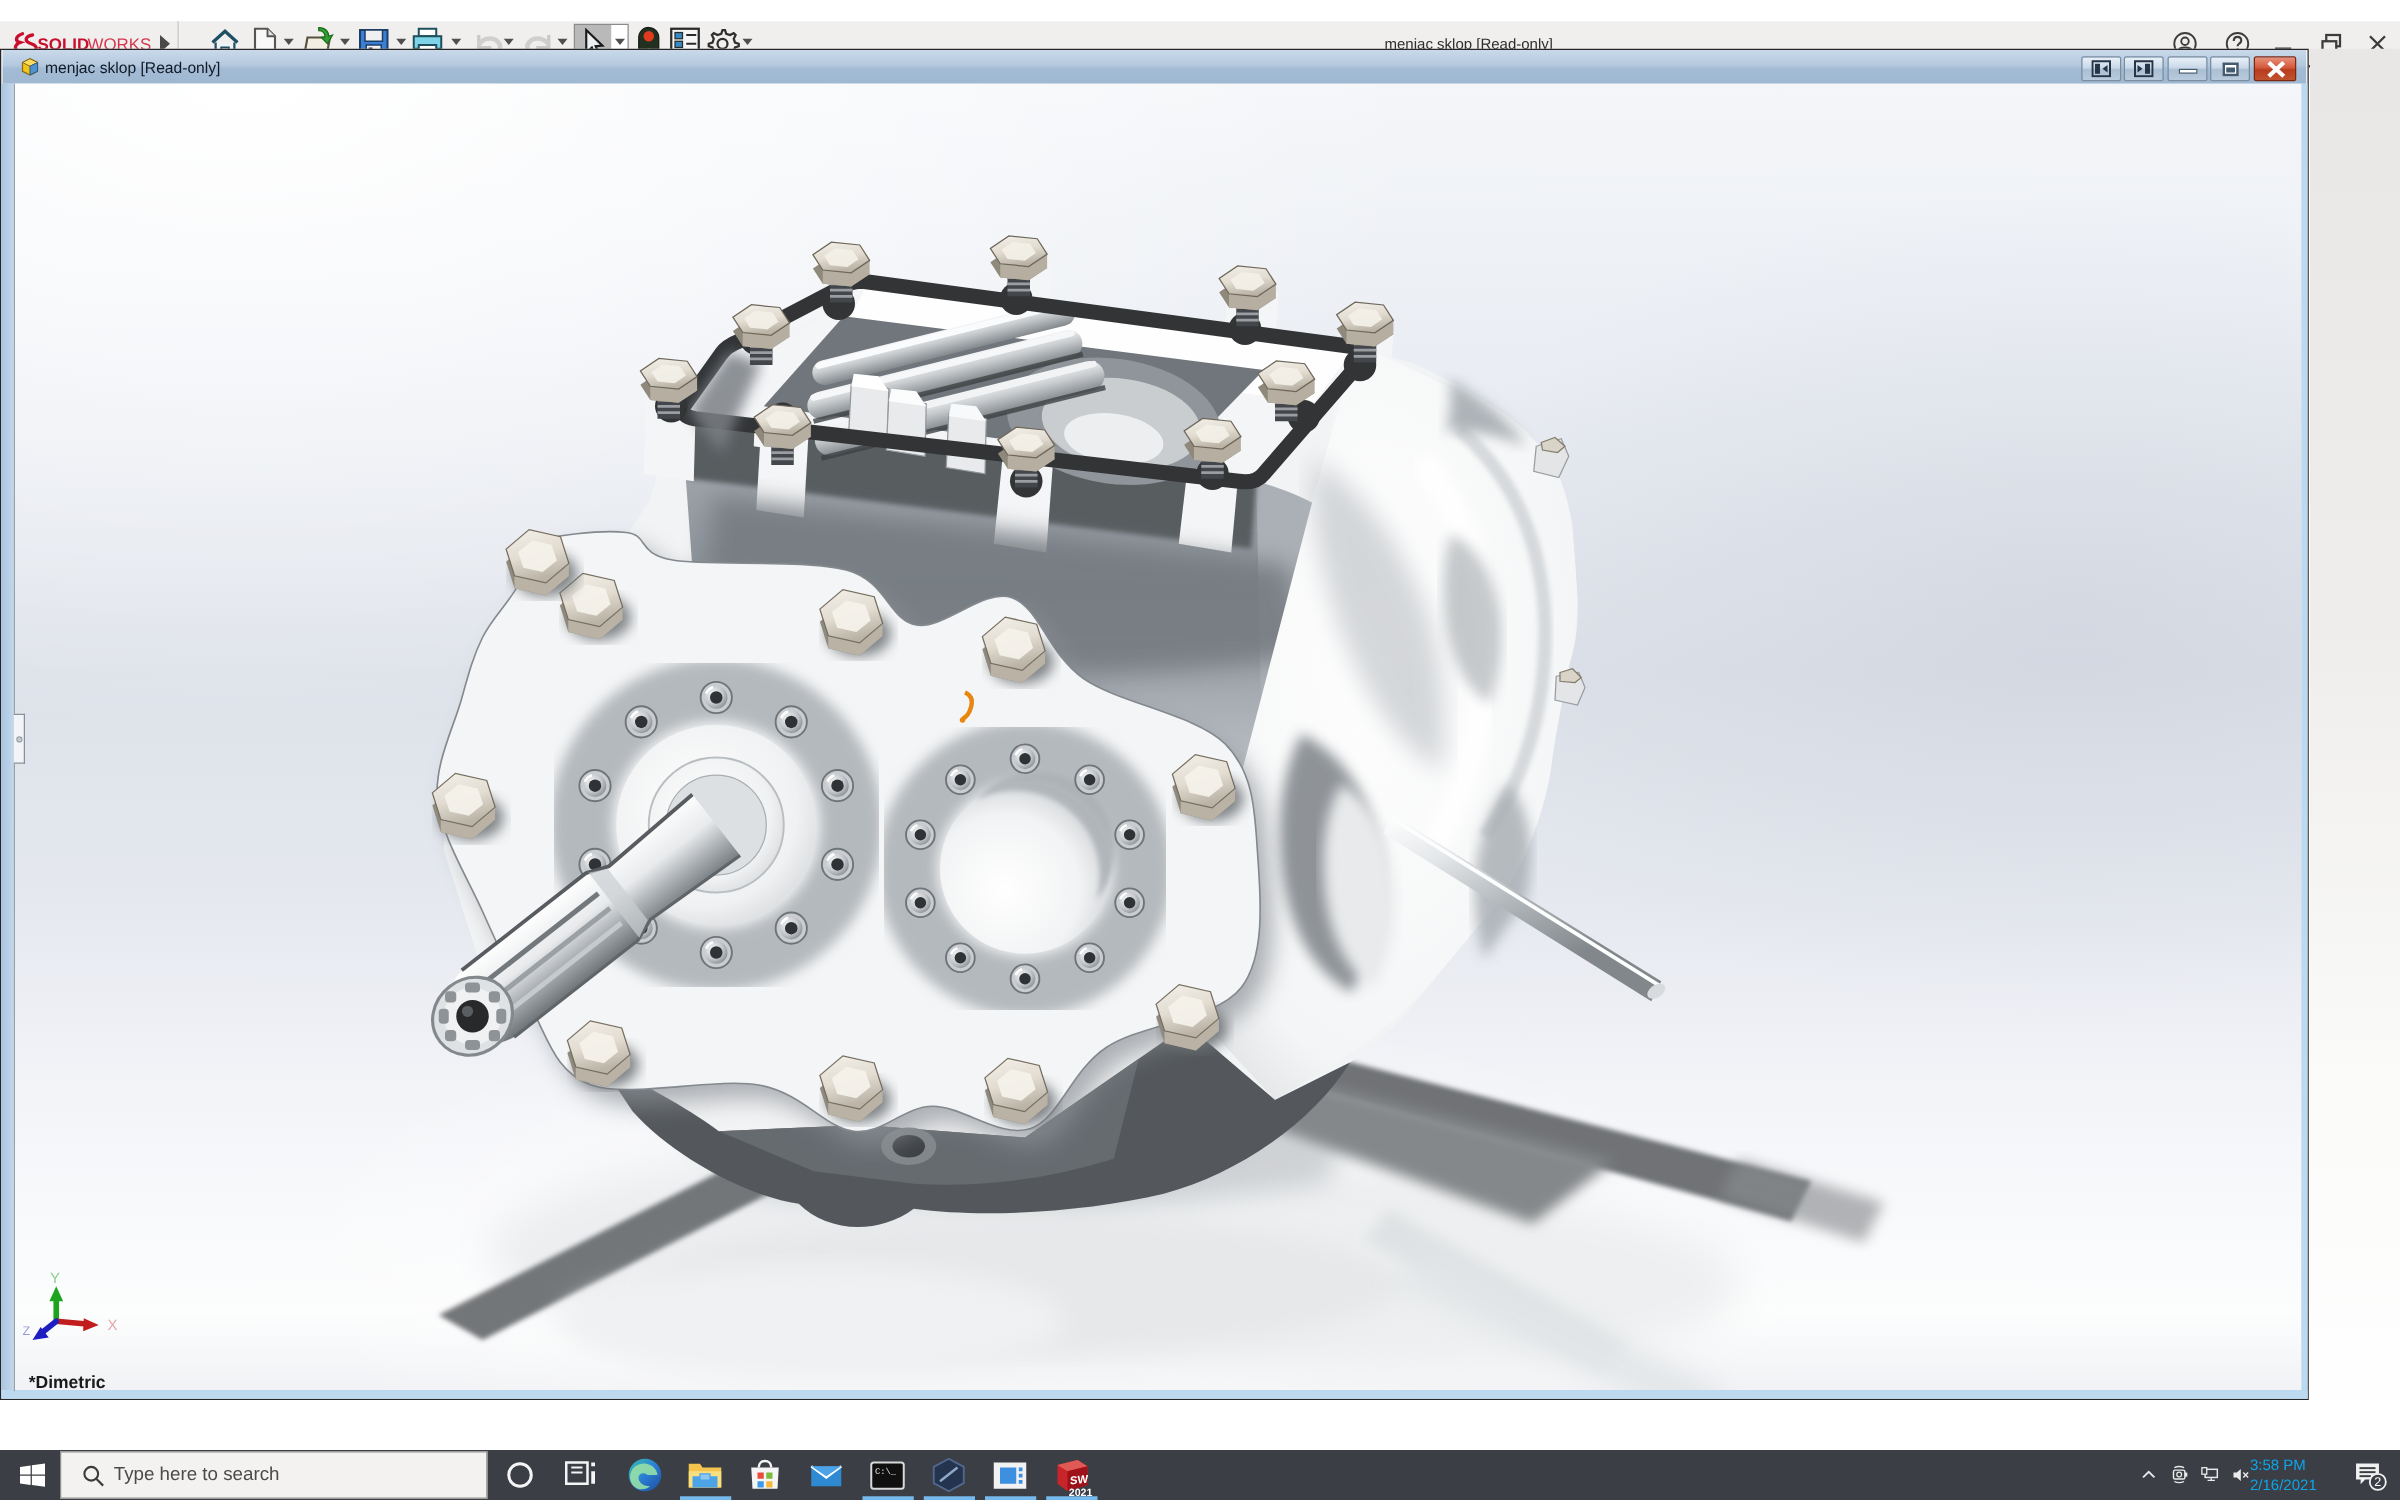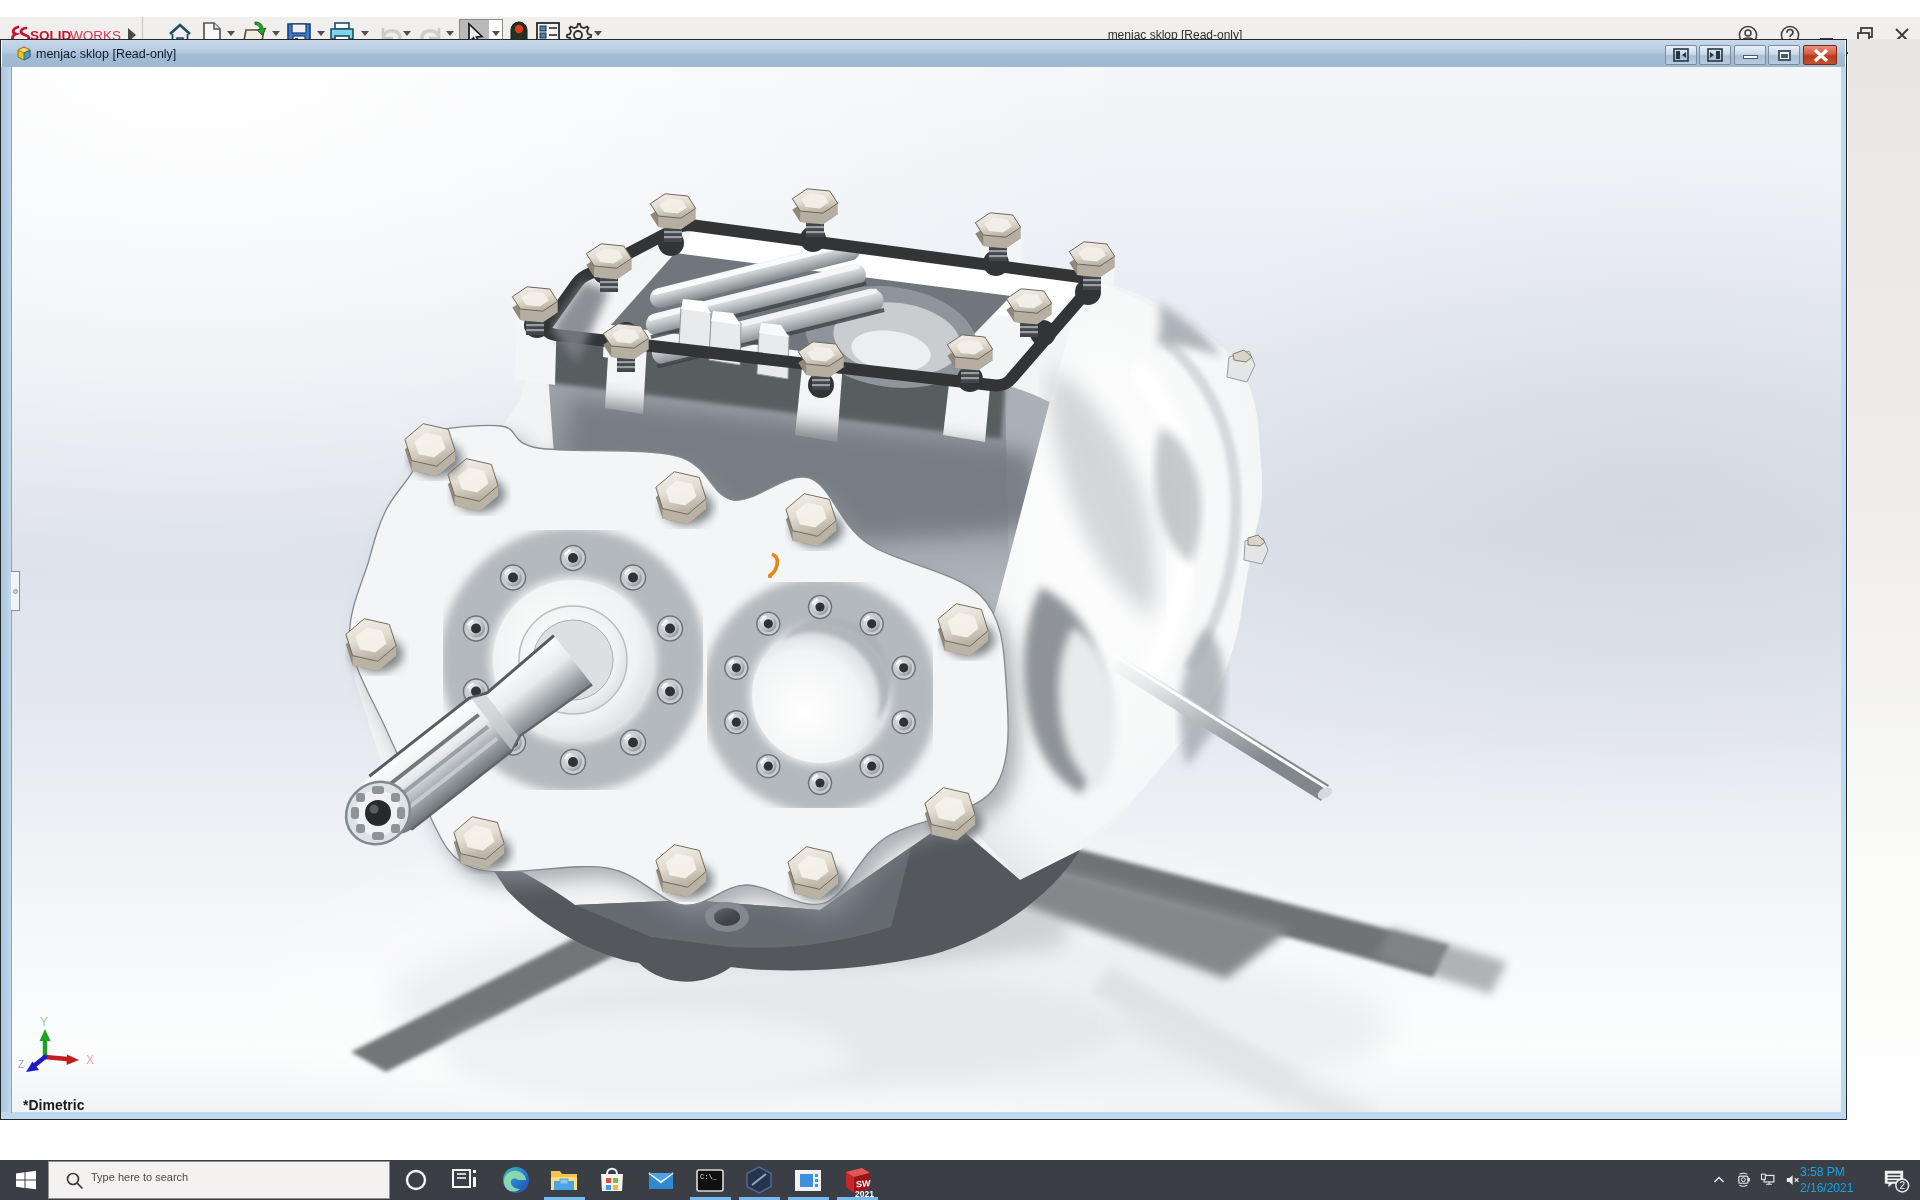--- a/index.html
+++ b/index.html
@@ -29,21 +29,21 @@
   .docwin .rblue { position:absolute; right:0px; top:27px; width:5px; height:1052px; background:#bcd9ef; }
   .docwin .bblue { position:absolute; left:0px; bottom:0px; width:1845px; height:7px; background:#bcd9ef; }
   .vline { position:absolute; left:10px; top:27px; width:1px; height:1046px; background:#9aa0a8; }
   .splittab { position:absolute; left:10px; top:531px; width:9px; height:40px; background:#f2f4f7; border:1px solid #8a9098; border-left:none; }
   .splittab .dot { position:absolute; left:2px; top:17px; width:5px; height:5px; border-radius:50%; background:#c9ccd1; border:1px solid #9aa0a8; }
   .rightstrip { position:absolute; left:1848px; top:39px; width:72px; height:1121px; background:linear-gradient(180deg,#e8e7e5 0%,#eeedeb 40%,#fbfbfa 75%,#fff 100%); }
   .belowdoc { position:absolute; left:0; top:1121px; width:1848px; height:39px; background:#fff; }
   
   .taskbar { position:absolute; left:0; top:1160px; width:1920px; height:40px; background:#3b3e45; }
   .searchbox { position:absolute; left:48px; top:1px; width:342px; height:38px; background:#f3f2f1; border:1px solid #8f8f8f; }
-  .searchbox .stxt { position:absolute; left:42px; top:9px; font-size:11px; color:#4a4a4a; }
+  .searchbox .stxt { position:absolute; left:42px; top:9px; font-size:15px; color:#4a4a4a; }
   .tico { position:absolute; top:0px; width:48px; height:40px; display:flex; align-items:center; justify-content:center; }
   .uline { position:absolute; top:37px; height:3px; background:#76b9ed; }
   .traytxt { position:absolute; top:4px; width:80px; text-align:left; font-size:12px; color:#0ea5e9; line-height:16px; }
 </style>
 </head>
 <body>
 
 <div class="appbar">
   <svg class="swlogo" width="120" height="24" viewBox="0 0 120 24">
     <g fill="none" stroke="#c8102e" stroke-linecap="round">

